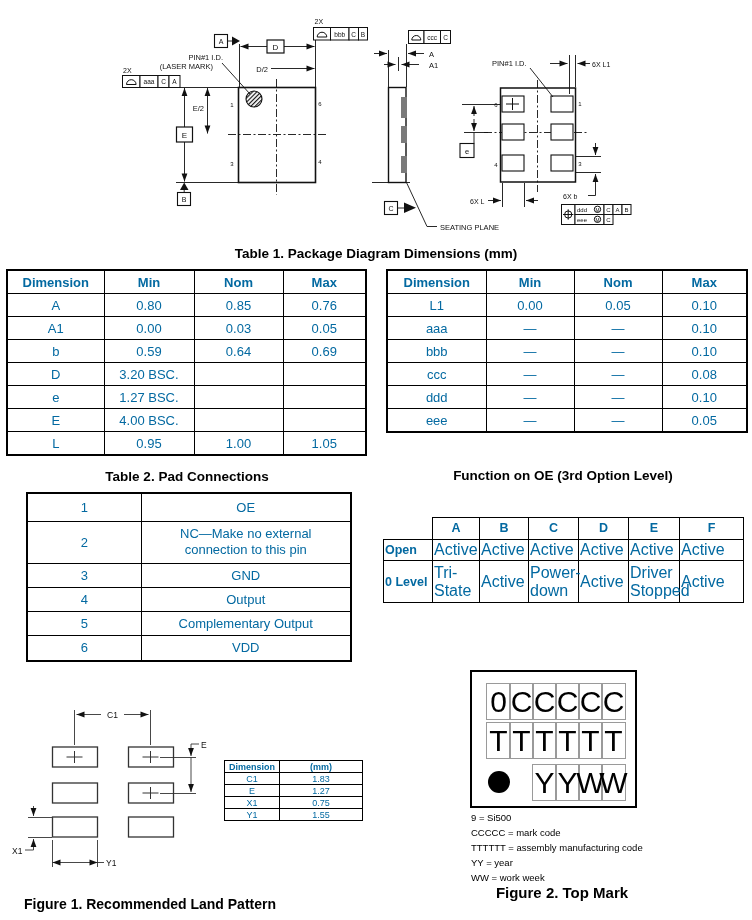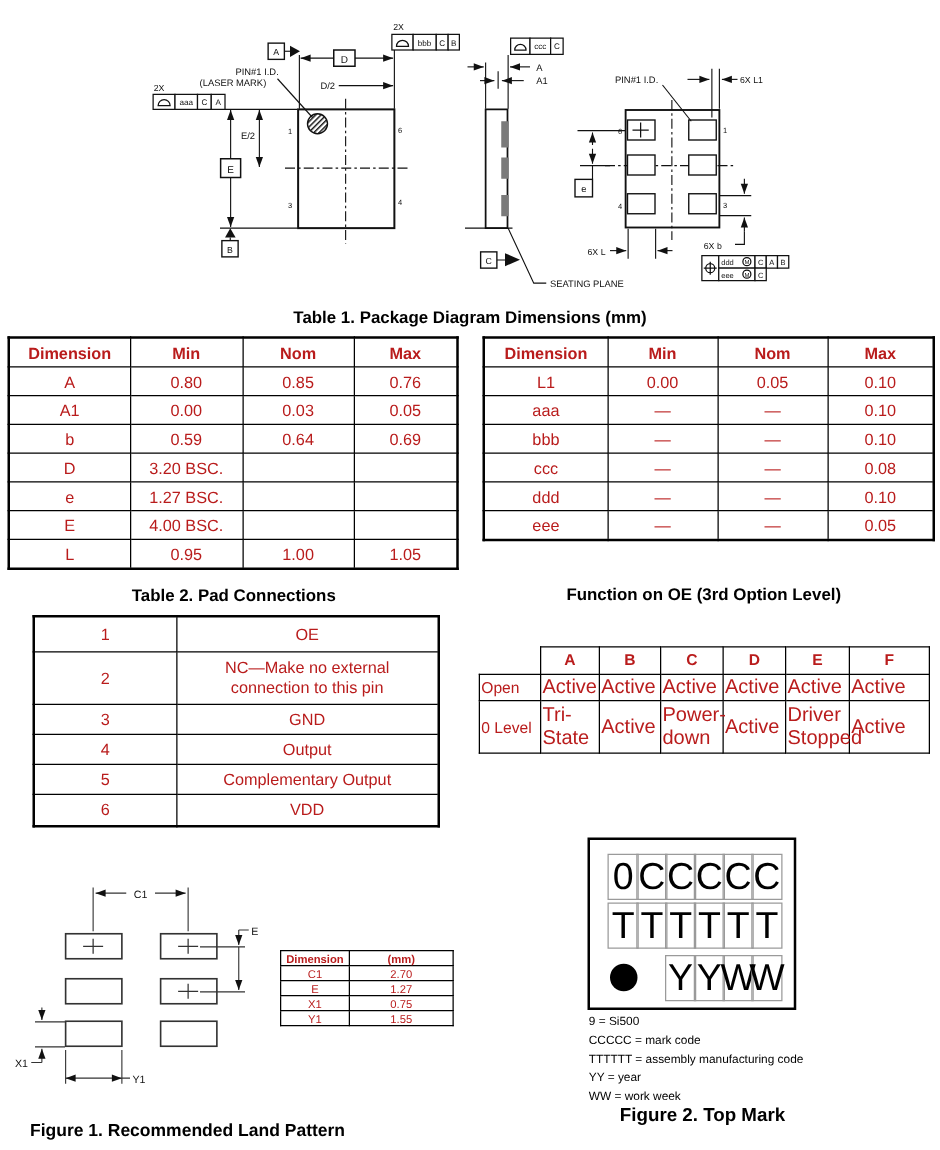--- a/index.html
+++ b/index.html
@@ -1,30 +1,30 @@
 <!DOCTYPE html>
 <html><head>
 <meta charset="utf-8">
 <style>
   html,body{margin:0;padding:0;background:#fff;}
   .page{position:relative;width:752px;height:920px;background:#fff;overflow:hidden;
         font-family:"Liberation Sans",sans-serif;color:#111;}
   .abs{position:absolute;}
   svg text{font-family:"Liberation Sans",sans-serif;fill:#111;}
   .caption{font-weight:bold;text-align:center;color:#000;}
-  table{border-collapse:collapse;table-layout:fixed;font-family:"Liberation Sans",sans-serif;color:#b91c1c;}
+  table{border-collapse:collapse;table-layout:fixed;font-family:"Liberation Sans",sans-serif;color:#0369a1;}
   .dtable{border:2px solid #000;}
   .dtable td,.dtable th{border:1px solid #000;text-align:center;vertical-align:middle;padding:0;}
   .t1 td,.t1 th{font-size:13px;height:22px;}
   .t1 th{font-weight:bold;}
   .t2 td{font-size:13px;}
   .t2 .wrapcell{display:inline-block;max-width:175px;line-height:1.25;}
   .t3 td,.t3 th{font-size:16px;line-height:1.15;}
   .t3 th{font-size:12.5px;font-weight:bold;}
-  .t3 .rowlab{font-weight:normal;font-size:12.5px;}
+  .t3 .rowlab{font-weight:bold;font-size:12.5px;}
   .t3 .blank{border:none;}
   .ft td,.ft th{font-size:9px;height:11px;}
   .ft th{font-weight:bold;}
   .topmark-box{border:2px solid #000;background:#fff;}
   .tm-cell{position:absolute;width:23px;height:35px;border:1px solid #9a9a9a;
            display:flex;align-items:center;justify-content:center;
            font-size:30px;font-weight:500;color:#000;}
   .tm-dot{position:absolute;width:22px;height:22px;border-radius:50%;background:#000;}
   .legend-line{font-size:9.5px;line-height:15px;color:#000;}
 </style>
@@ -446,21 +446,21 @@
         <col style="width:55px">
         <col style="width:83px">
       </colgroup>
     <tbody>
         <tr>
           <th>Dimension</th>
           <th>(mm)</th>
         </tr>
     <tr>
           <td>C1</td>
-          <td>2.70</td>
+          <td>1.83</td>
         </tr>
     <tr>
           <td>E</td>
           <td>1.27</td>
         </tr>
     <tr>
           <td>X1</td>
           <td>0.75</td>
         </tr>
     <tr>

